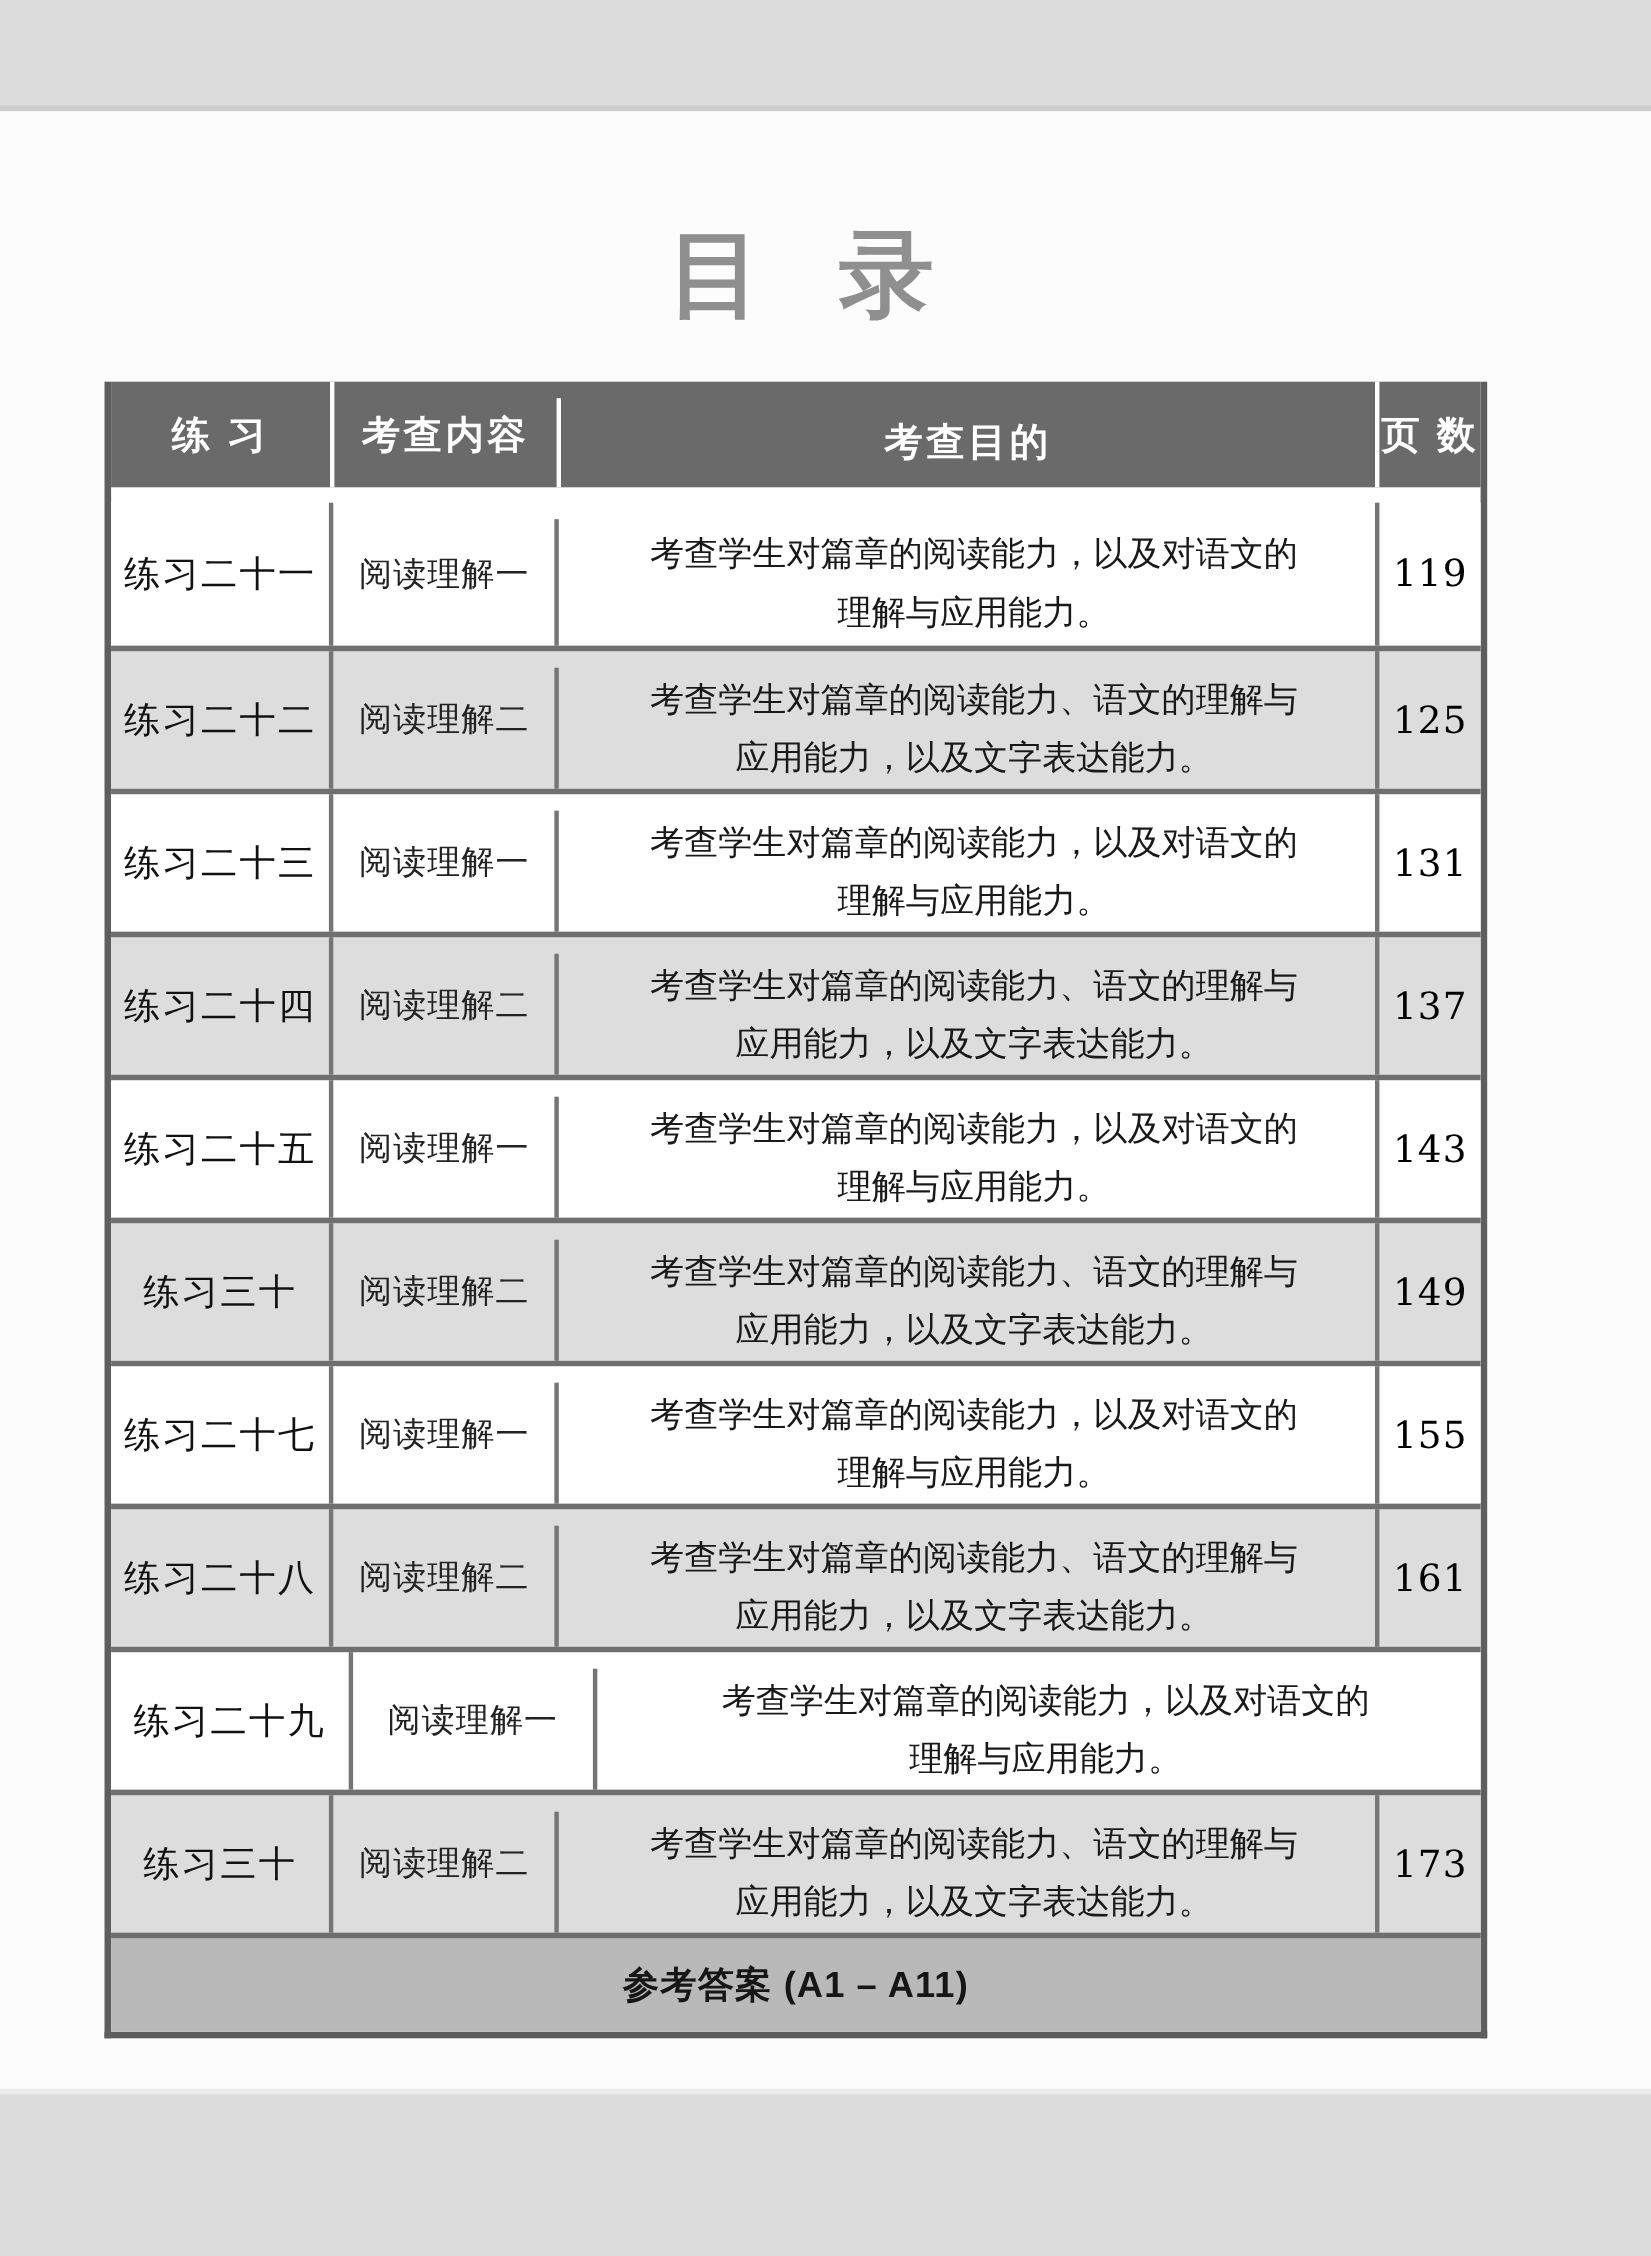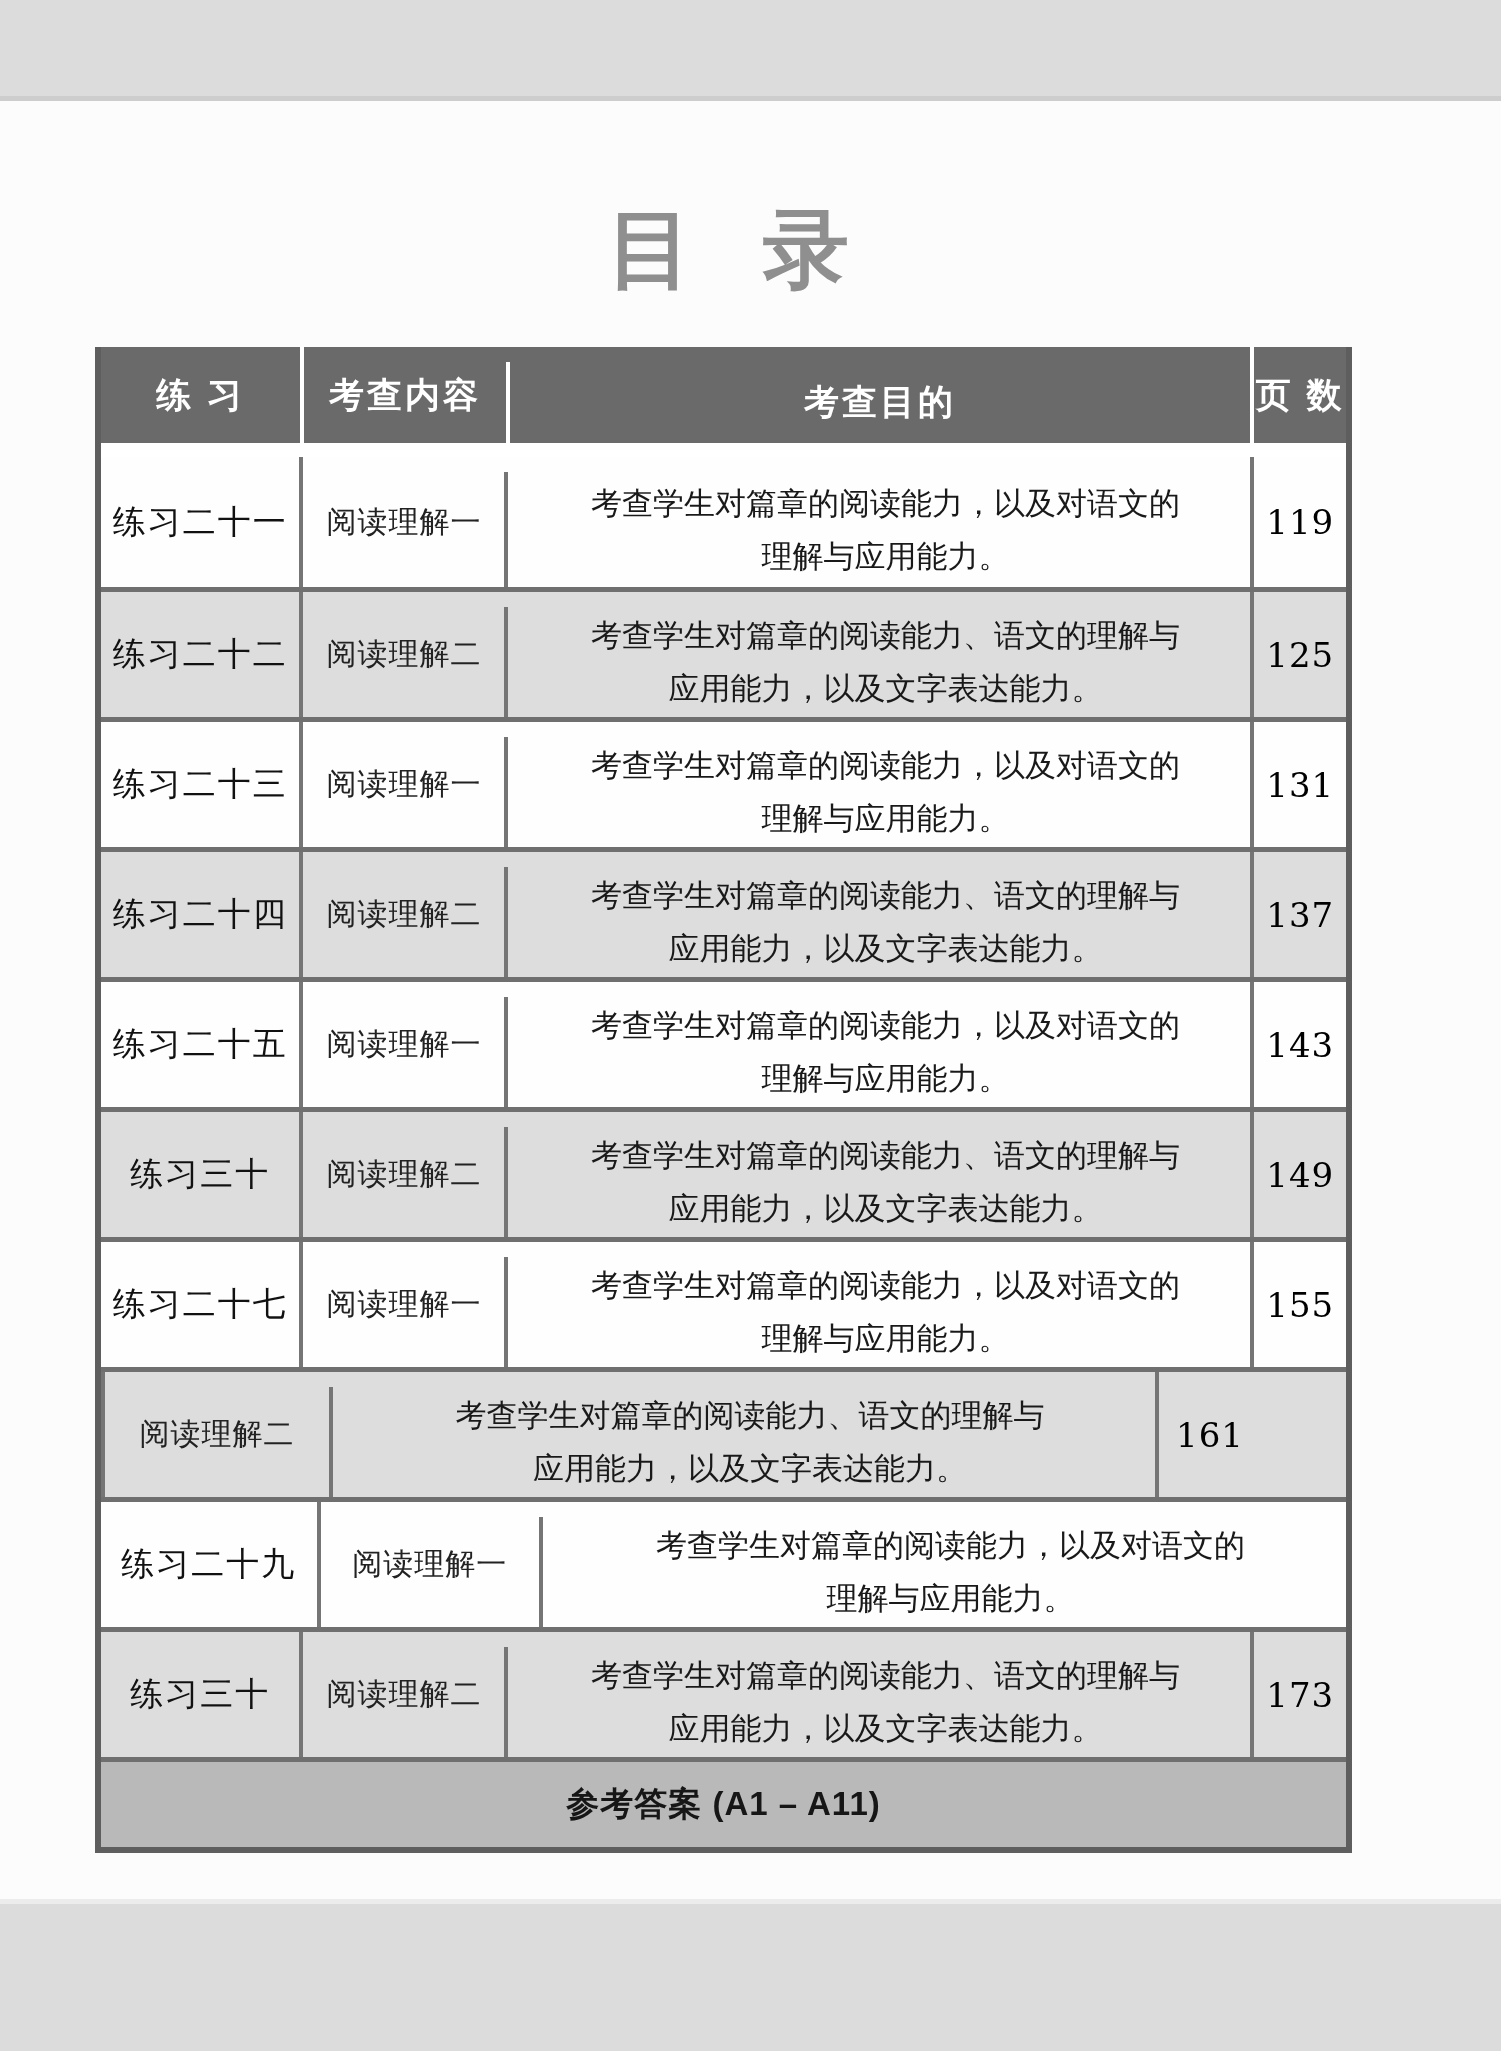--- a/index.html
+++ b/index.html
@@ -163,20 +163,21 @@
     <div class="cell c1 exercise">练习二十七</div>
     <div class="cell c2 content">阅读理解一</div>
     <div class="cell c3">
       <div class="purpose-line">考查学生对篇章的阅读能力，以及对语文的</div>
       <div class="purpose-line">理解与应用能力。</div>
     </div>
     <div class="cell c4 pagenum">155</div>
   </div>
 
   <div class="trow even">
+    <div class="cell c1 exercise">练习二十八</div>
     <div class="cell c2 content">阅读理解二</div>
     <div class="cell c3">
       <div class="purpose-line">考查学生对篇章的阅读能力、语文的理解与</div>
       <div class="purpose-line">应用能力，以及文字表达能力。</div>
     </div>
     <div class="cell c4 pagenum">161</div>
   </div>
 
   <div class="trow odd">
     <div class="cell c1 exercise">练习二十九</div>

